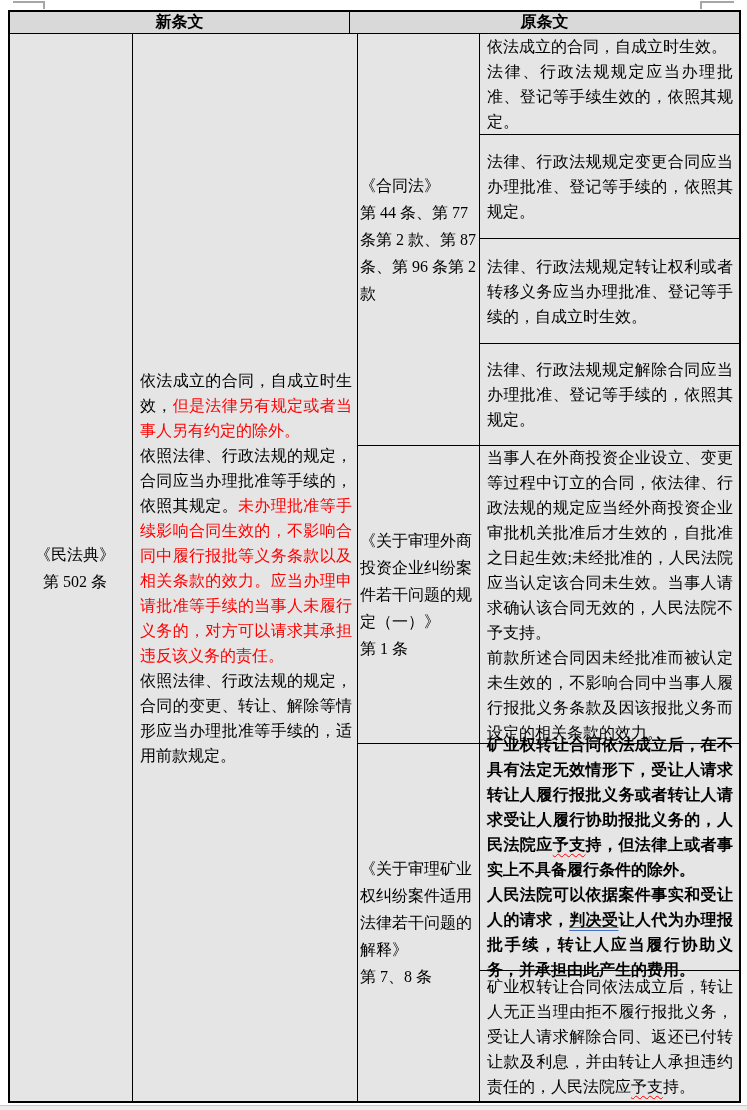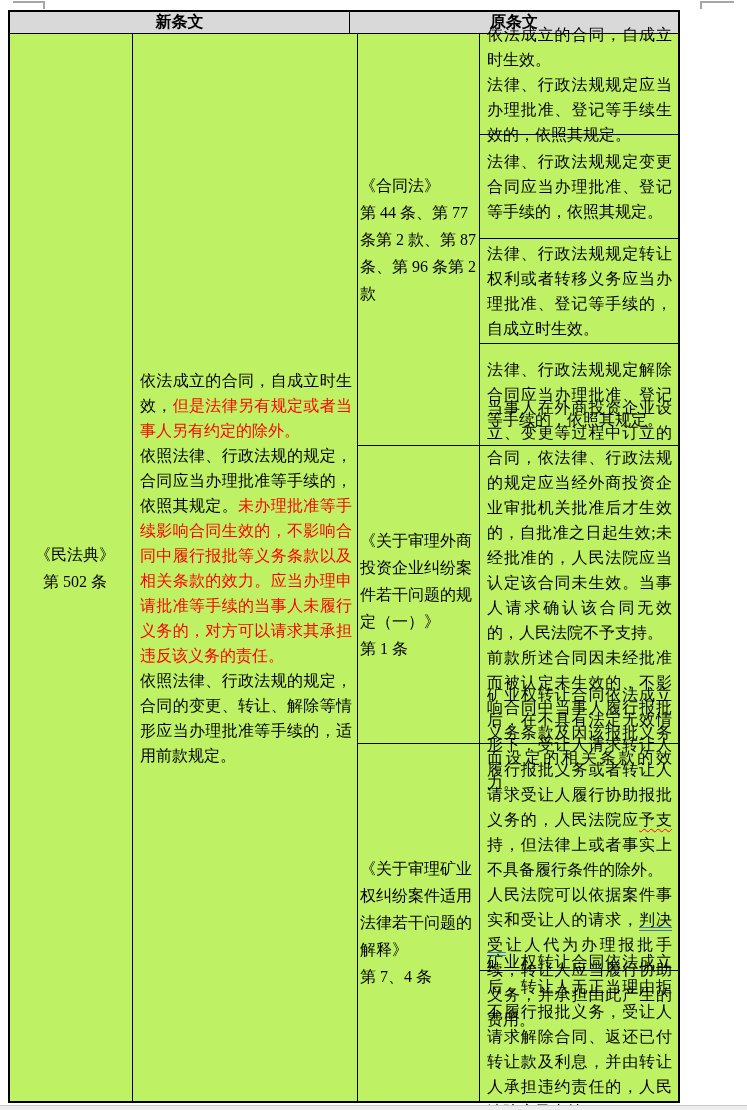--- a/index.html
+++ b/index.html
@@ -21,22 +21,22 @@
   .mark-right-v { left: 700px; top: 1px; height: 8px; }
 
   
   .page-gap {
     position: absolute; left: 0; bottom: 0; width: 747px; height: 5px;
     background: #ececec; border-top: 1px solid #c8c8c8;
   }
 
   .doc-table {
     position: absolute; left: 8px; top: 10px;
-    width: 672px; height: 1093px;
-    border: 2px solid #000; background: #bef264;
+    width: 733px; height: 1093px;
+    border: 2px solid #000; background: #e5e5e5;
     font-size: 16px;
   }
 
   .thead { display: flex; height: 22px; background: #d9d9d9; border-bottom: 1px solid #000; }
   .th { display: flex; align-items: center; justify-content: center; font-weight: bold; }
   .th-new { width: 340px; border-right: 1px solid #000; }
   .th-orig { flex: 1; }
 
   .tbody { display: flex; height: 1067px; }
 
@@ -71,21 +71,21 @@
     display: flex; flex-direction: column; justify-content: center;
     border-bottom: 1px solid #000;
     padding: 0 6px 0 7px; line-height: 25px; text-align: justify;
   }
   .ocell:last-child { border-bottom: none; }
   .cell-a1 { height: 101px; }
   .cell-a2 { height: 104px; }
   .cell-a3 { height: 105px; }
   .cell-a4 { height: 101px; }
   .cell-b1 { height: 297px; }
-  .cell-c1 { height: 227px; }
+  .cell-c1 { height: 227px; font-weight: bold; }
   .cell-c2 { height: 130px; }
 
   .red { color: #ff0000; }
   .wavy-red {
     text-decoration-line: underline;
     text-decoration-style: wavy;
     text-decoration-color: #ff0000;
     text-decoration-thickness: 1px;
     text-underline-offset: 3px;
   }
@@ -170,21 +170,21 @@
           </div>
         </div>
       </div>
 
       <div class="group group-c">
         <div class="group-label">
           <div>《关于审理矿业</div>
           <div>权纠纷案件适用</div>
           <div>法律若干问题的</div>
           <div>解释》</div>
-          <div>第 7、4 条</div>
+          <div>第 7、8 条</div>
         </div>
         <div class="group-cells">
           <div class="ocell cell-c1">
             <p><span>矿业权转让合同依法成立后，在不具有法定无效情形下，受让人请求转让人履行报批义务或者转让人请求受让人履行协助报批义务的，人民法院应</span><span class="wavy-red">予支</span><span>持，但法律上或者事实上不具备履行条件的除外。</span></p>
             <p><span>人民法院可以依据案件事实和受让人的请求，</span><span class="blue-double">判决受</span><span>让人代为办理报批手续，转让人应当履行协助义务，并承担由此产生的费用。</span></p>
           </div>
           <div class="ocell cell-c2">
             <p><span>矿业权转让合同依法成立后，转让人无正当理由拒不履行报批义务，受让人请求解除合同、返还已付转让款及利息，并由转让人承担违约责任的，人民法院应</span><span class="wavy-red">予支</span><span>持。</span></p>
           </div>
         </div>

